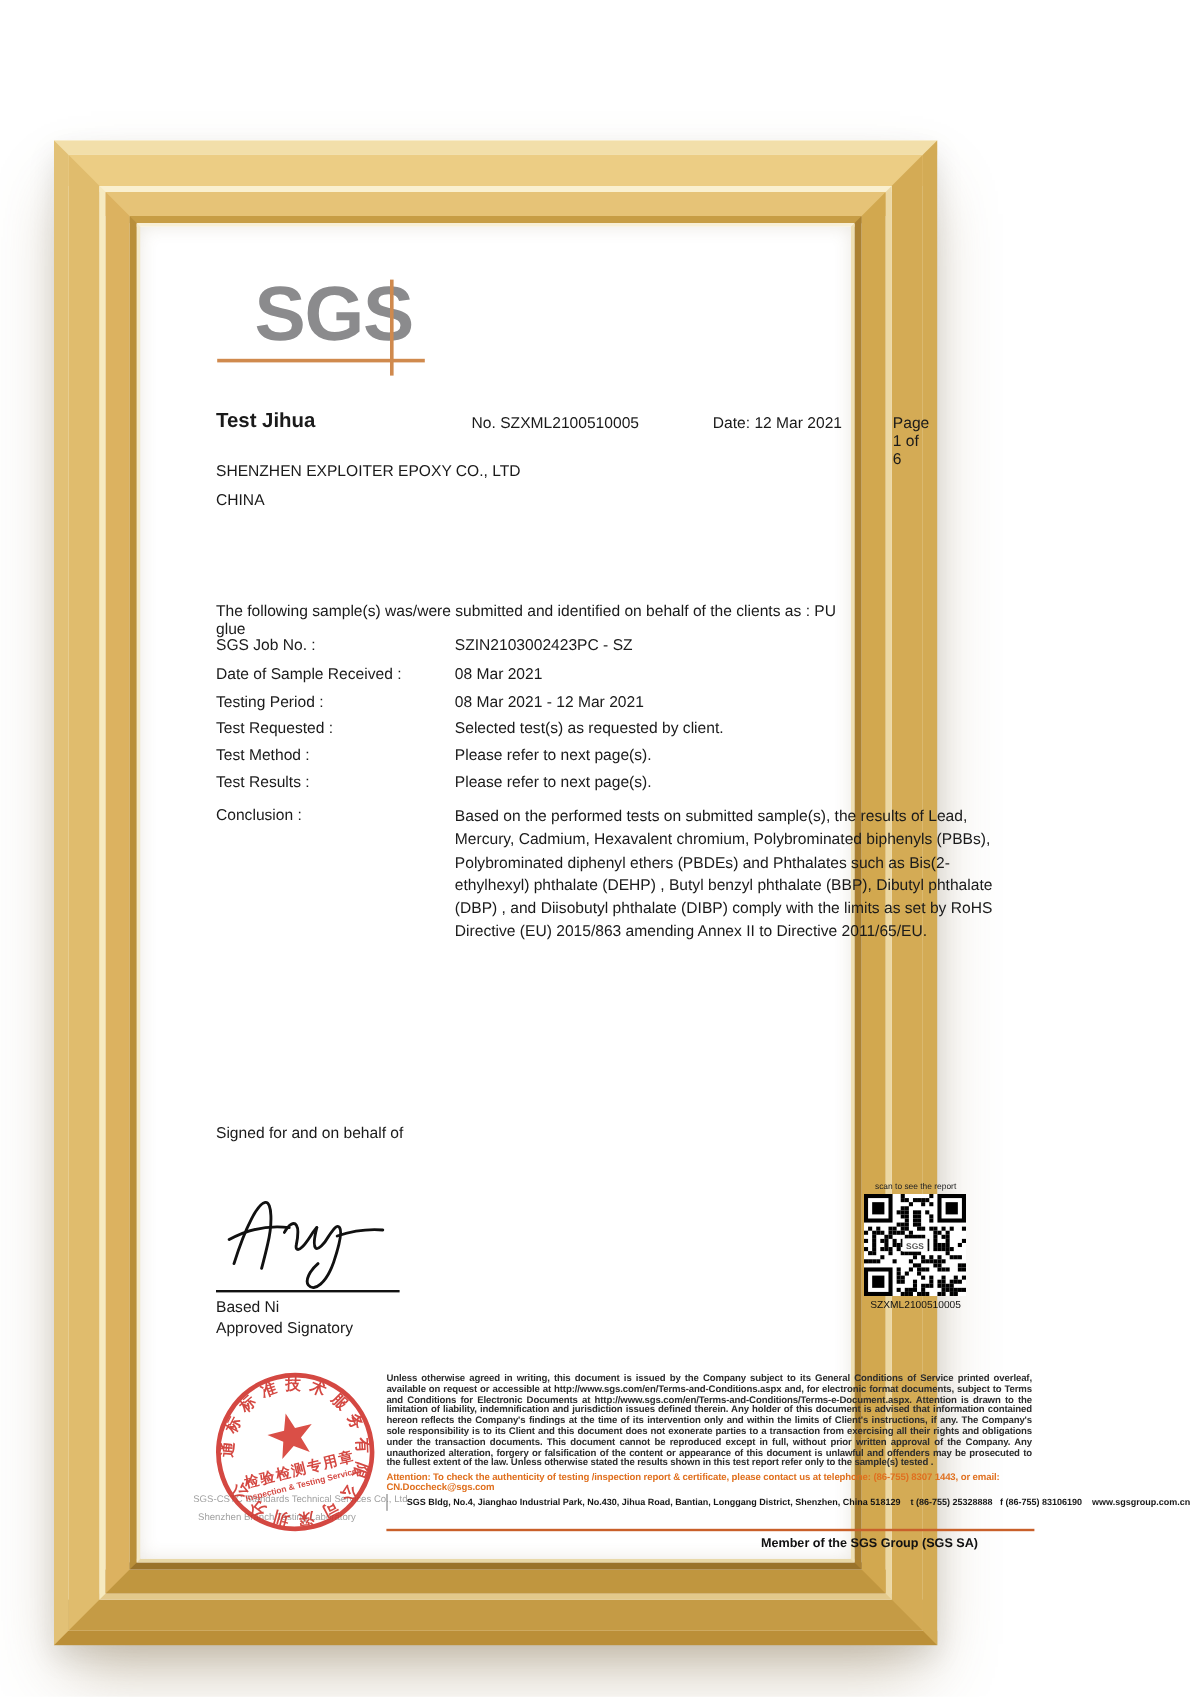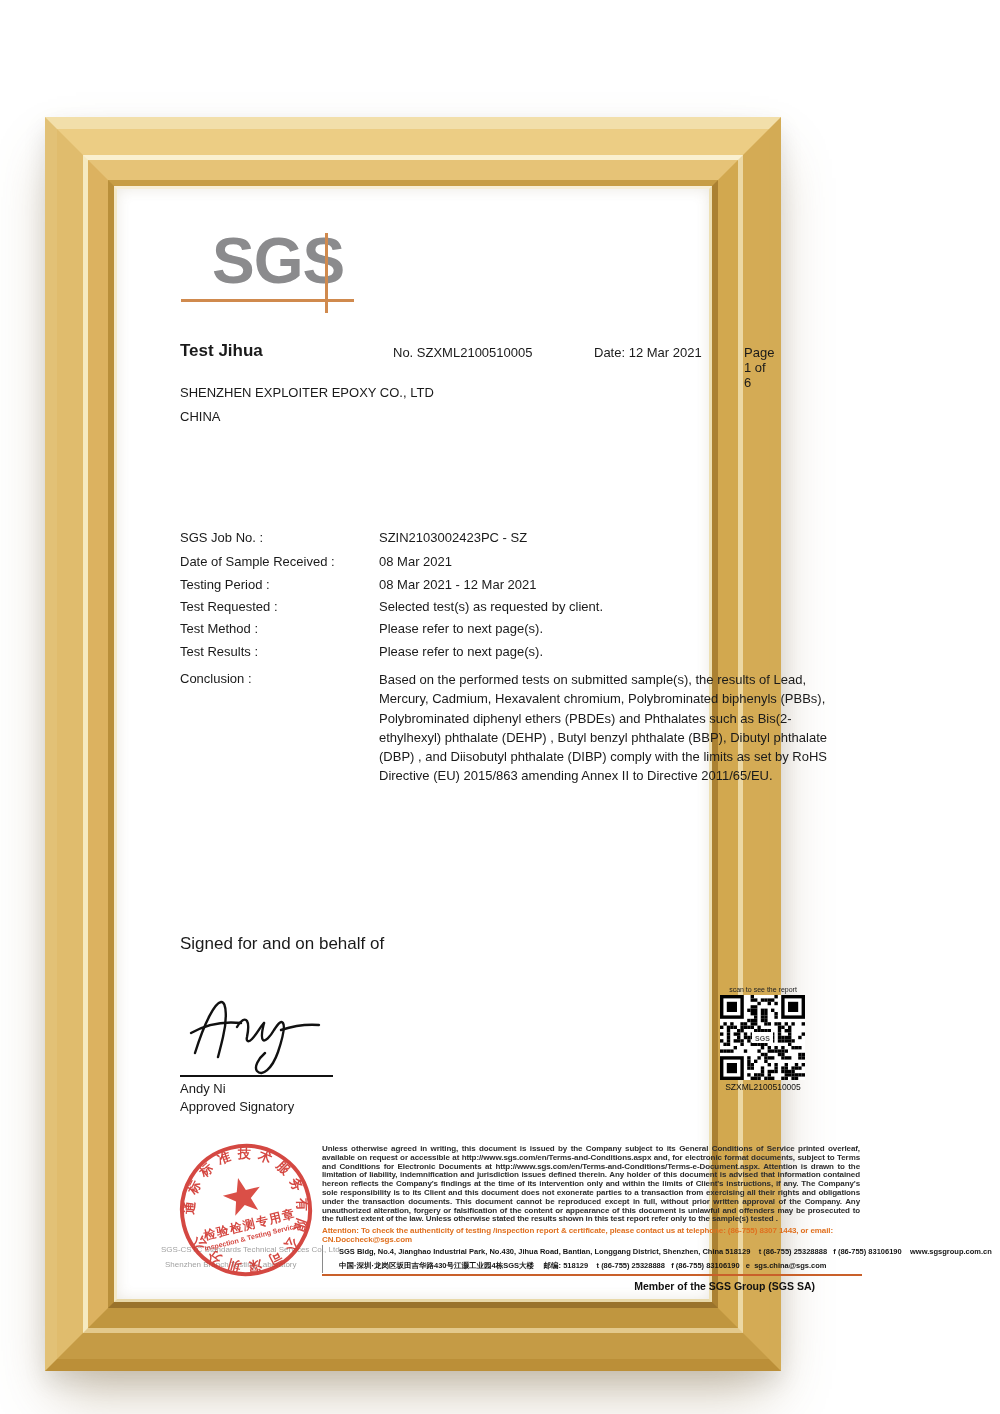--- a/index.html
+++ b/index.html
@@ -30,21 +30,21 @@
   .rpt-no{left:276px;top:156px;font-size:13px;}
   .rpt-date{left:477px;top:156px;font-size:13px;text-align:right;}
   .rpt-page{left:627px;top:156px;font-size:13px;}
   .t13{font-size:13px;line-height:24px;}
   .client{left:63px;top:192px;width:660px;}
   .intro{left:63px;top:312px;font-size:13px;}
   .lbl{left:63px;font-size:13px;}
   .val{left:262px;font-size:13px;}
   .conc-text{left:262px;top:481px;width:474px;font-size:13px;line-height:19.3px;}
   
-  .signed{left:63px;top:746px;font-size:17px;line-height:17.5px;}
+  .signed{left:63px;top:746px;font-size:13px;line-height:17.5px;}
   .sig-svg{left:68px;top:808px;}
   .sig-line{left:63px;top:886px;width:153px;height:2px;background:#111;}
   .sig-name{left:63px;top:892px;font-size:13px;}
   .sig-title{left:63px;top:910px;font-size:13px;}
   
   .qr-cap{left:600px;top:797px;width:92px;font-size:7px;text-align:center;color:#222;}
   .qr-box{left:603px;top:806px;}
   .qr-code-label{left:600px;top:893px;width:92px;font-size:8.5px;text-align:center;color:#111;}
   
   .stamp-behind{font-size:8px;color:#a2a2a2;width:280px;}
@@ -77,20 +77,21 @@
         <div class="abs rpt-title">Test Jihua</div>
         <div class="abs rpt-no">No. SZXML2100510005</div>
         <div class="abs rpt-date">Date: 12 Mar 2021</div>
         <div class="abs rpt-page">Page 1 of 6</div>
 
         <div class="abs client t13">
           <div>SHENZHEN EXPLOITER EPOXY CO., LTD</div>
           <div>CHINA</div>
         </div>
 
+        <div class="abs intro">The following sample(s) was/were submitted and identified on behalf of the clients as : PU glue</div>
 
         <div class="abs lbl" style="top:341px">SGS Job No. :</div>
         <div class="abs val" style="top:341px">SZIN2103002423PC - SZ</div>
         <div class="abs lbl" style="top:365px">Date of Sample Received :</div>
         <div class="abs val" style="top:365px">08 Mar 2021</div>
         <div class="abs lbl" style="top:388px">Testing Period :</div>
         <div class="abs val" style="top:388px">08 Mar 2021 - 12 Mar 2021</div>
         <div class="abs lbl" style="top:410px">Test Requested :</div>
         <div class="abs val" style="top:410px">Selected test(s) as requested by client.</div>
         <div class="abs lbl" style="top:432px">Test Method :</div>
@@ -108,21 +109,21 @@
         <svg class="abs sig-svg" width="150" height="78" viewBox="0 0 150 78">
           <g fill="none" stroke="#111" stroke-width="2.4" stroke-linecap="round" stroke-linejoin="round">
             <path d="M10 56 C20 24 30 6 36 5 C42 4 42 24 38 40 C36 49 34 56 33 60"></path>
             <path d="M6 36 C20 28 38 24 56 26"></path>
             <path d="M52 30 C56 23 60 21 62 24 C64 27 63 35 62 40 C61 44 63 46 67 42 C72 37 75 30 79 26"></path>
             <path d="M79 26 C77 34 76 41 78 43 C80 45 85 40 89 33 C93 27 96 23 98 26 C100 29 98 40 93 55 C87 72 77 80 72 74 C69 70 73 62 80 56"></path>
             <path d="M96 33 C108 29 122 27 134 28"></path>
           </g>
         </svg>
         <div class="abs sig-line"></div>
-        <div class="abs sig-name">Andy Ni</div>
+        <div class="abs sig-name">Based Ni</div>
         <div class="abs sig-title">Approved Signatory</div>
 
         <div class="abs qr-cap">scan to see the report</div>
         <svg class="abs qr-box" id="qr" width="85" height="85" viewBox="0 0 85 85">
           <rect x="0" y="0" width="85" height="85" fill="#fff"></rect>
           <g id="qr-cells" fill="#000">
                     <rect x="30.599999999999998" y="0" width="3.4" height="3.4"></rect>
                     <rect x="54.4" y="0" width="3.4" height="3.4"></rect>
                     <rect x="30.599999999999998" y="3.4" width="3.4" height="3.4"></rect>
                     <rect x="34" y="3.4" width="3.4" height="3.4"></rect>
@@ -354,21 +355,20 @@
             <polygon fill="#d6372e" points="73,40 77.7,53.5 92,53.7 80.6,62.4 84.8,76 73,67.8 61.2,76 65.4,62.4 54,53.7 68.3,53.5"></polygon>
             <text x="73" y="92" text-anchor="middle" font-size="12" font-weight="bold" fill="#cf2f28" letter-spacing="1.5">检验检测专用章</text>
             <text x="73" y="103" text-anchor="middle" font-size="7" font-weight="bold" fill="#cf2f28">Inspection &amp; Testing Services</text>
           </g>
         </svg>
 
         <div class="abs legal-para">Unless otherwise agreed in writing, this document is issued by the Company subject to its General Conditions of Service printed overleaf, available on request or accessible at http://www.sgs.com/en/Terms-and-Conditions.aspx and, for electronic format documents, subject to Terms and Conditions for Electronic Documents at http://www.sgs.com/en/Terms-and-Conditions/Terms-e-Document.aspx. Attention is drawn to the limitation of liability, indemnification and jurisdiction issues defined therein. Any holder of this document is advised that information contained hereon reflects the Company's findings at the time of its intervention only and within the limits of Client's instructions, if any. The Company's sole responsibility is to its Client and this document does not exonerate parties to a transaction from exercising all their rights and obligations under the transaction documents. This document cannot be reproduced except in full, without prior written approval of the Company. Any unauthorized alteration, forgery or falsification of the content or appearance of this document is unlawful and offenders may be prosecuted to the fullest extent of the law. Unless otherwise stated the results shown in this test report refer only to the sample(s) tested .</div>
         <div class="abs legal-att">Attention: To check the authenticity of testing /inspection report &amp; certificate, please contact us at telephone: (86-755) 8307 1443, or email: CN.Doccheck@sgs.com</div>
         <div class="abs legal-addr">
           <div class="ln">SGS Bldg, No.4, Jianghao Industrial Park, No.430, Jihua Road, Bantian, Longgang District, Shenzhen, China 518129    t (86-755) 25328888   f (86-755) 83106190    www.sgsgroup.com.cn</div>
-          <div class="ln">中国·深圳·龙岗区坂田吉华路430号江灏工业园4栋SGS大楼　 邮编: 518129    t (86-755) 25328888   f (86-755) 83106190   e  sgs.china@sgs.com</div>
         </div>
         <div class="abs legal-rule"></div>
         <div class="abs member">Member of the SGS Group (SGS SA)</div>
 
       </div>
      </div>
     </div>
    </div>
   </div>
  </div>

